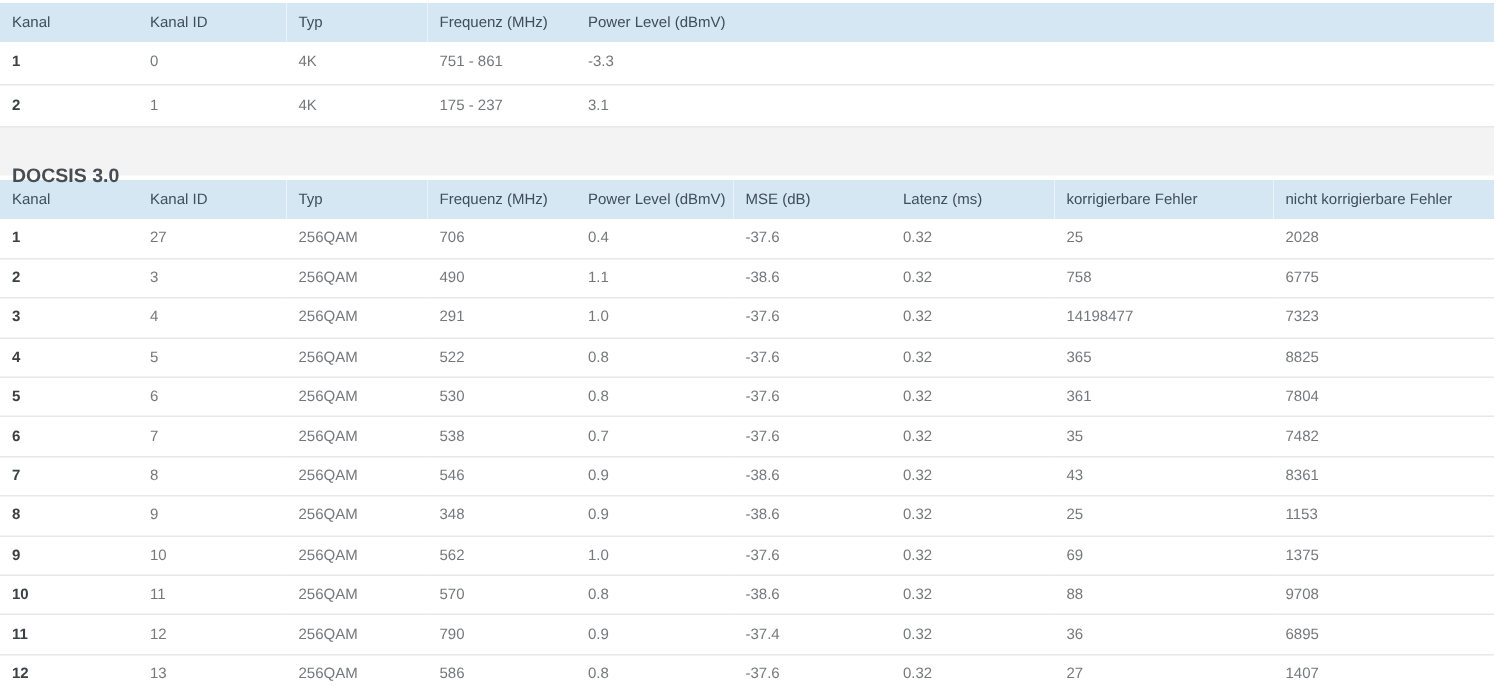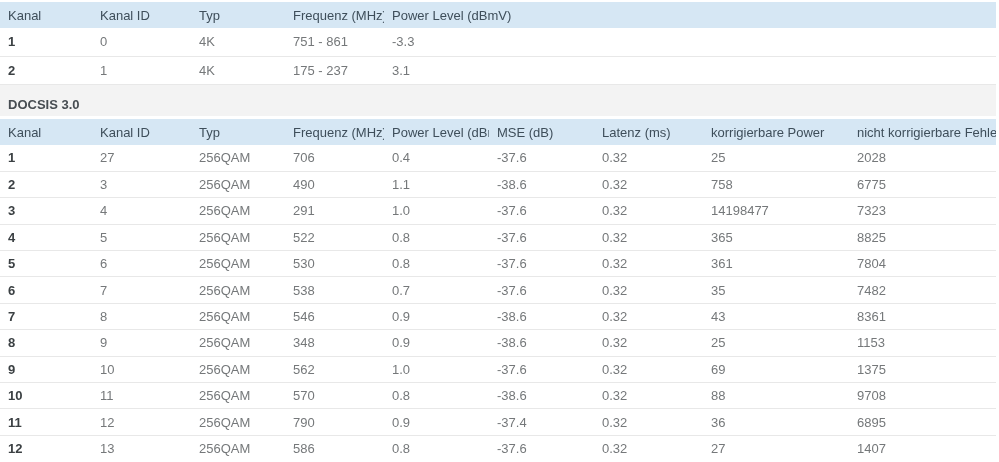--- a/index.html
+++ b/index.html
@@ -13,21 +13,21 @@
   }
   .page {
     width: 996px;
     padding-top: 2px;
     box-sizing: border-box;
   }
   table {
     width: 996px;
     border-collapse: collapse;
     table-layout: fixed;
-    font-size: 13px;
+    font-size: 10px;
   }
   thead th {
     background: var(--header-bg, #d6e7f4);
     color: var(--header-text, #3e4e5a);
     font-weight: 400;
     text-align: left;
     padding: 0 8px;
     height: 26px;
     white-space: nowrap;
     overflow: hidden;
@@ -47,21 +47,21 @@
   tbody tr + tr td {
     border-top: 1px solid var(--divider, #e8e8e8);
   }
   .t31 tbody tr { height: 28px; }
   .t30 tbody tr { height: 26.4px; }
   .section-band {
     width: 996px;
     height: 32px;
     line-height: 32px;
     box-sizing: border-box;
-    padding: 4px 8px;
+    padding: 16px 8px;
     margin-bottom: 3px;
     background: var(--section-bg, #f3f3f3);
     border-top: 1px solid var(--divider, #e8e8e8);
     color: var(--section-text, #474d52);
     font-size: 13px;
     font-weight: 600;
   }
 </style>
 </head>
 <body>
@@ -119,21 +119,21 @@
     </colgroup>
     <thead>
         <tr>
           <th>Kanal</th>
           <th>Kanal ID</th>
           <th>Typ</th>
           <th>Frequenz (MHz)</th>
           <th>Power Level (dBmV)</th>
           <th>MSE (dB)</th>
           <th>Latenz (ms)</th>
-          <th>korrigierbare Power</th>
+          <th>korrigierbare Fehler</th>
           <th>nicht korrigierbare Fehler</th>
         </tr>
       </thead>
     <tbody>
         <tr>
           <td>1</td>
           <td>27</td>
           <td>256QAM</td>
           <td>706</td>
           <td>0.4</td>

